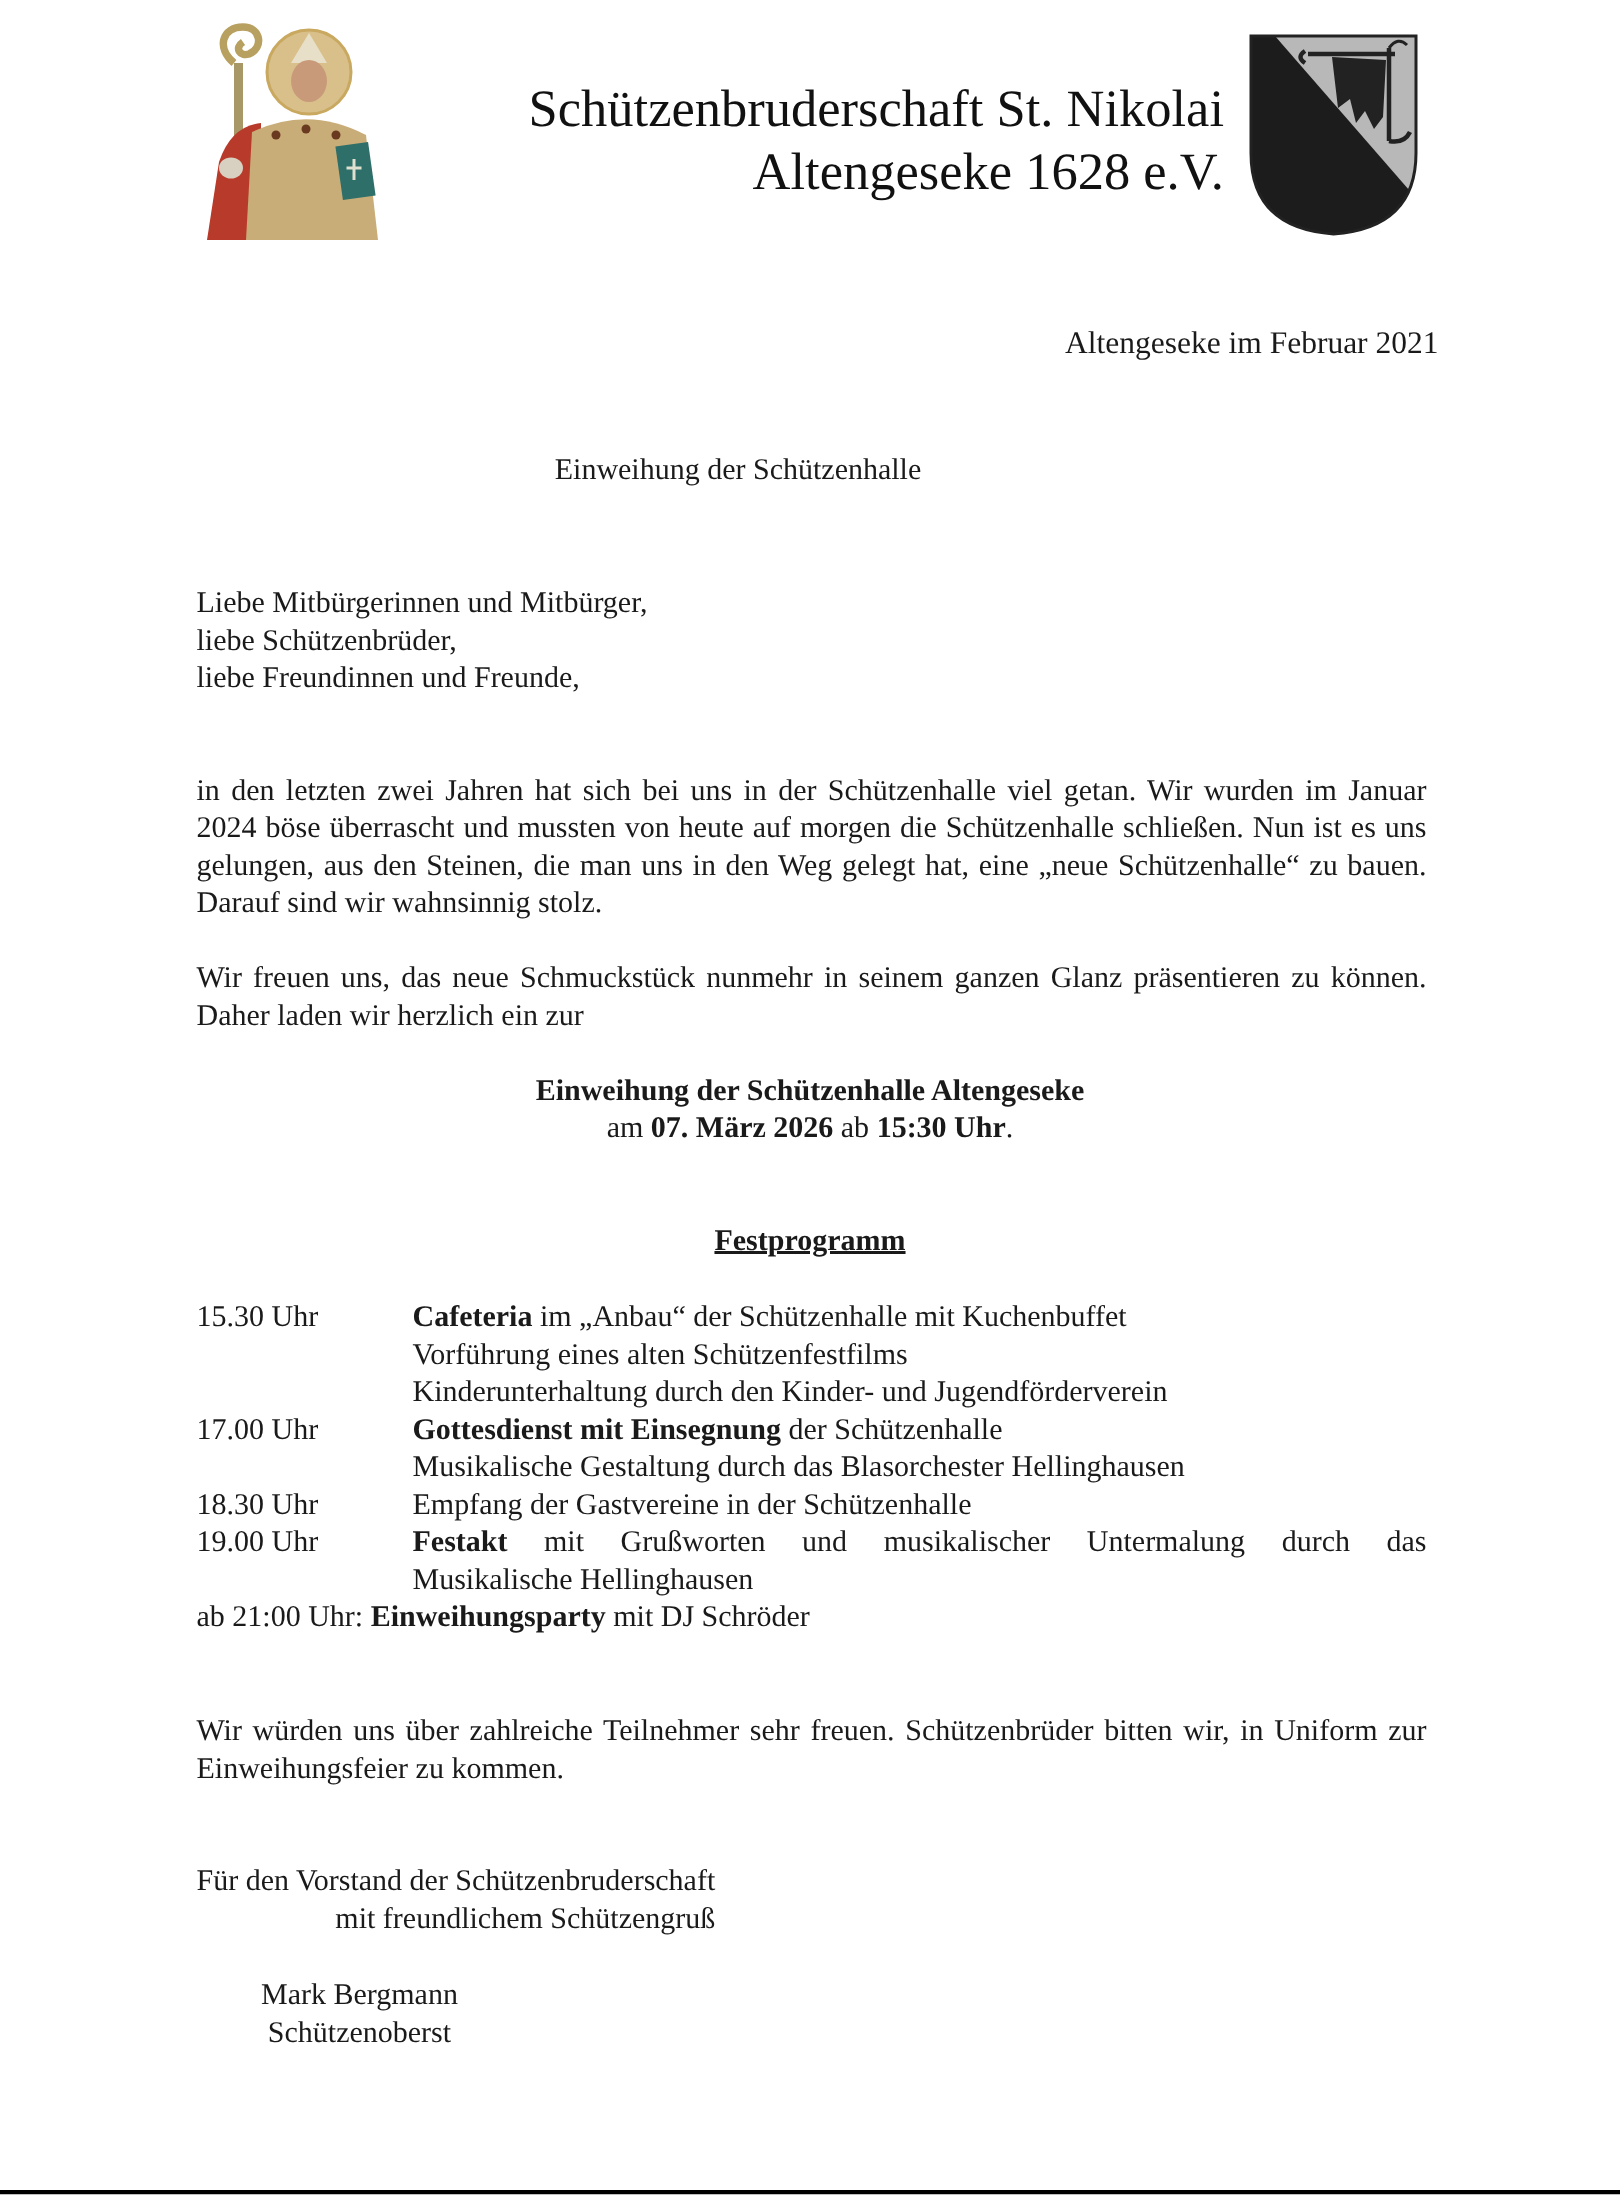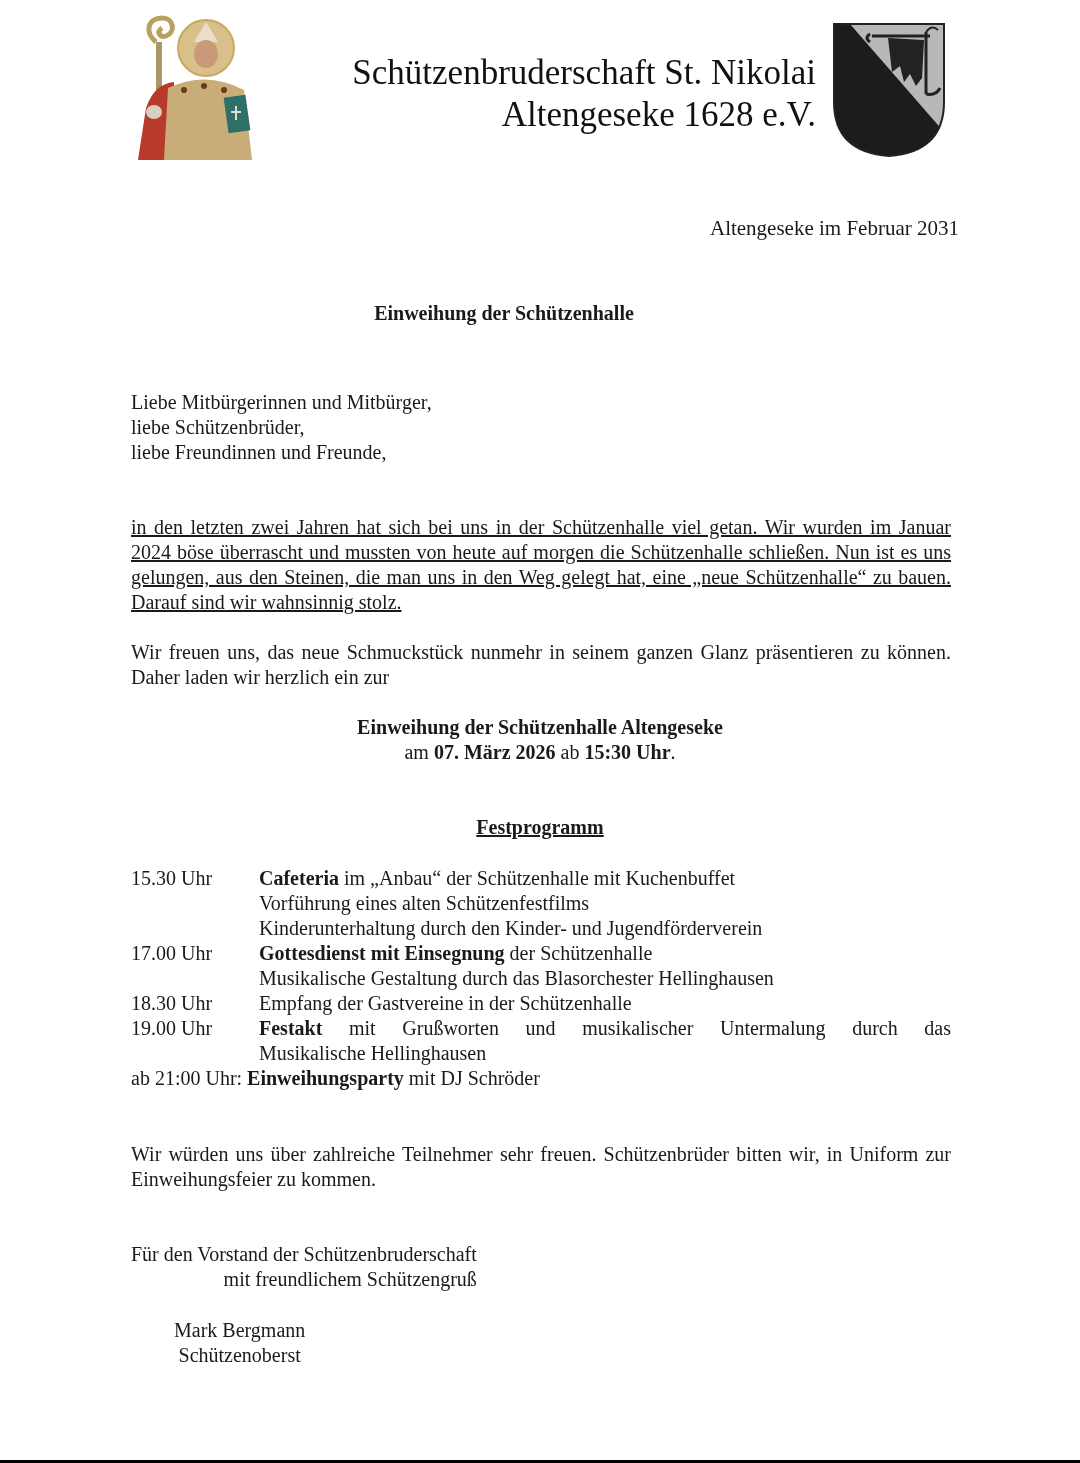--- a/index.html
+++ b/index.html
@@ -9,34 +9,34 @@
     color: #1a1a1a;
   }
   .abs { position: absolute; }
   .logo-left { left: 134px; top: 12px; width: 128px; height: 148px; }
   .logo-right { left: 832px; top: 22px; width: 114px; height: 136px; }
   .org-title {
     left: 250px; top: 52px; width: 566px; text-align: right;
     font-size: 35px; line-height: 42px; color: #111;
   }
   .date-line { right: 121px; top: 216px; font-size: 21px; }
-  .main-heading { left: 16px; width: 976px; top: 302px; text-align: center; font-size: 20px; font-weight: bold; }
+  .main-heading { left: 4px; width: 976px; top: 302px; text-align: center; font-size: 20px; font-weight: normal; }
   .salutation { left: 131px; top: 390px; font-size: 20px; line-height: 25px; }
   .para {
     left: 131px; width: 820px; font-size: 20px; line-height: 25px;
     text-align: justify; text-align-last: left;
   }
-  .p1 { top: 515px; text-decoration: underline; }
+  .p1 { top: 515px; }
   .p2 { top: 640px; }
   .invite { left: 0; width: 1080px; top: 715px; text-align: center; font-size: 20px; line-height: 25px; }
   .prog-title { left: 0; width: 1080px; top: 816px; text-align: center; font-size: 20px; font-weight: bold; text-decoration: underline; }
   .program { left: 131px; top: 866px; width: 820px; font-size: 20px; line-height: 25px; }
   .row { display: flex; }
   .time { width: 128px; flex: 0 0 128px; }
-  .desc { flex: 1; text-align: justify; text-align-last: left; }
+  .desc { flex: 1; text-align: justify; text-align-last: left; margin-left: 16px; }
   .desc-last-justify { text-align: justify; text-align-last: justify; }
   .closing { top: 1142px; }
   .signoff { left: 131px; top: 1242px; font-size: 20px; line-height: 25px; text-align: right; }
   .signature { left: 174px; top: 1318px; font-size: 20px; line-height: 25px; text-align: center; }
   .bottom-rule { left: 0; top: 1460px; width: 1080px; height: 3px; background: #000; }
   b { font-weight: bold; }
 </style>
 </head>
 <body>
 
@@ -89,21 +89,21 @@
 
     <path d="M40 14 L98 14" stroke="#222" stroke-width="3"></path>
     <path d="M94 10 L94 72" stroke="#222" stroke-width="3"></path>
     <path d="M38 12 Q32 16 38 20" stroke="#222" stroke-width="3" fill="none"></path>
     <path d="M94 10 Q100 2 106 8" stroke="#222" stroke-width="2" fill="none"></path>
     <path d="M94 72 Q104 74 108 66" stroke="#222" stroke-width="3" fill="none"></path>
     <path d="M56 16 L60 50 L68 44 L72 60 L78 52 L84 64 L90 56 L92 18 Z" fill="#222"></path>
   </svg>
 </div>
 
-<div class="abs date-line">Altengeseke im Februar 2031</div>
+<div class="abs date-line">Altengeseke im Februar 2021</div>
 
 <div class="abs main-heading">Einweihung der Schützenhalle</div>
 
 <div class="abs salutation">
   <div>Liebe Mitbürgerinnen und Mitbürger,</div>
   <div>liebe Schützenbrüder,</div>
   <div>liebe Freundinnen und Freunde,</div>
 </div>
 
 <div class="abs para p1">in den letzten zwei Jahren hat sich bei uns in der Schützenhalle viel getan. Wir wurden im Januar 2024 böse überrascht und mussten von heute auf morgen die Schützenhalle schließen. Nun ist es uns gelungen, aus den Steinen, die man uns in den Weg gelegt hat, eine „neue Schützenhalle“ zu bauen. Darauf sind wir wahnsinnig stolz.</div>

